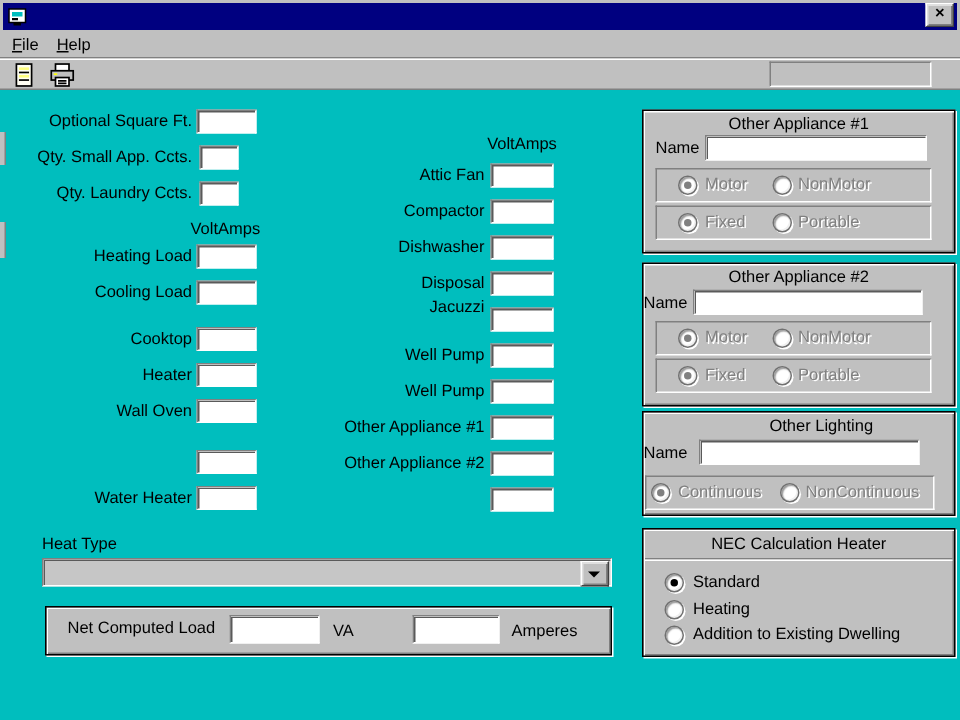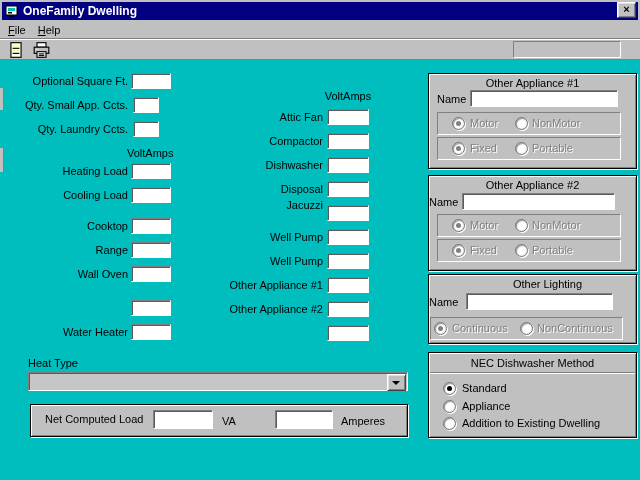--- a/index.html
+++ b/index.html
@@ -88,21 +88,20 @@
 
 <div class="screen">
 
   <div class="titlebar">
     <svg class="app-icon" viewBox="0 0 14 14">
       <rect x="1" y="2" width="11" height="9" fill="#fff" stroke="#000" stroke-width="1"></rect>
       <rect x="3" y="4" width="7" height="3" fill="#00bebe"></rect>
       <rect x="3" y="8" width="4" height="1.5" fill="#000"></rect>
       <rect x="4" y="11" width="5" height="2" fill="#000"></rect>
     </svg>
-    <span class="title-text">OneFamily Dwelling</span>
   </div>
   <div class="close-btn">×</div>
 
   <div class="menubar">
     <div class="menu-item"><span class="u">F</span><span>ile</span></div>
     <div class="menu-item"><span class="u">H</span><span>elp</span></div>
   </div>
   <div class="hline" style="top:38px;background:#808080"></div>
   <div class="hline" style="top:39px;background:#ffffff"></div>
 
@@ -140,21 +139,21 @@
   <input class="tbox" style="left: 133px; top: 121px; width: 26px;" value="">
 
   <div class="clbl" style="left:127px;top:147px;width:46px">VoltAmps</div>
 
   <div class="rlbl" style="top:165px">Heating Load</div>
   <input class="tbox" style="left: 131px; top: 163px; width: 40px;" value="">
   <div class="rlbl" style="top:189px">Cooling Load</div>
   <input class="tbox" style="left: 131px; top: 187px; width: 40px;" value="">
   <div class="rlbl" style="top:220px">Cooktop</div>
   <input class="tbox" style="left: 131px; top: 218px; width: 40px;" value="">
-  <div class="rlbl" style="top:244px">Range</div>
+  <div class="rlbl" style="top:244px">Heater</div>
   <input class="tbox" style="left: 131px; top: 242px; width: 40px;" value="">
   <div class="rlbl" style="top:268px">Wall Oven</div>
   <input class="tbox" style="left: 131px; top: 266px; width: 40px;" value="">
   <input class="tbox" style="left: 131px; top: 300px; width: 40px;" value="">
   <div class="rlbl" style="top:326px">Water Heater</div>
   <input class="tbox" style="left: 131px; top: 324px; width: 40px;" value="">
 
   <div class="clbl" style="left:324px;top:90px;width:48px">VoltAmps</div>
 
   <div class="mlbl" style="top:111px">Attic Fan</div>
@@ -226,23 +225,23 @@
   <div class="gtitle" style="left:429px;top:278px;width:237px">Other Lighting</div>
   <div class="lbl" style="left:429px;top:296px">Name</div>
   <input class="tbox" style="left: 466px; top: 293px; width: 147px; height: 17px;" value="">
   <div class="sub" style="left:430px;top:317px;width:193px;height:23px"></div>
   <span class="radio sel dis" style="left:434px;top:322px"></span>
   <div class="dlbl" style="left:452px;top:322px">Continuous</div>
   <span class="radio dis" style="left:520px;top:322px"></span>
   <div class="dlbl" style="left:537px;top:322px">NonContinuous</div>
 
   <div class="group" style="left:428px;top:352px;width:209px;height:86px"></div>
-  <div class="gtitle" style="left:429px;top:357px;width:207px">NEC Dishwasher Method</div>
+  <div class="gtitle" style="left:429px;top:357px;width:207px">NEC Calculation Heater</div>
   <div class="sep-dark" style="left:430px;top:372px;width:205px"></div>
   <div class="sep-light" style="left:430px;top:373px;width:205px"></div>
   <span class="radio sel" style="left:443px;top:382px"></span>
   <div class="lbl" style="left:462px;top:382px">Standard</div>
   <span class="radio" style="left:443px;top:400px"></span>
-  <div class="lbl" style="left:462px;top:400px">Appliance</div>
+  <div class="lbl" style="left:462px;top:400px">Heating</div>
   <span class="radio" style="left:443px;top:417px"></span>
   <div class="lbl" style="left:462px;top:417px">Addition to Existing Dwelling</div>
 
 </div>
 
 </body></html>

